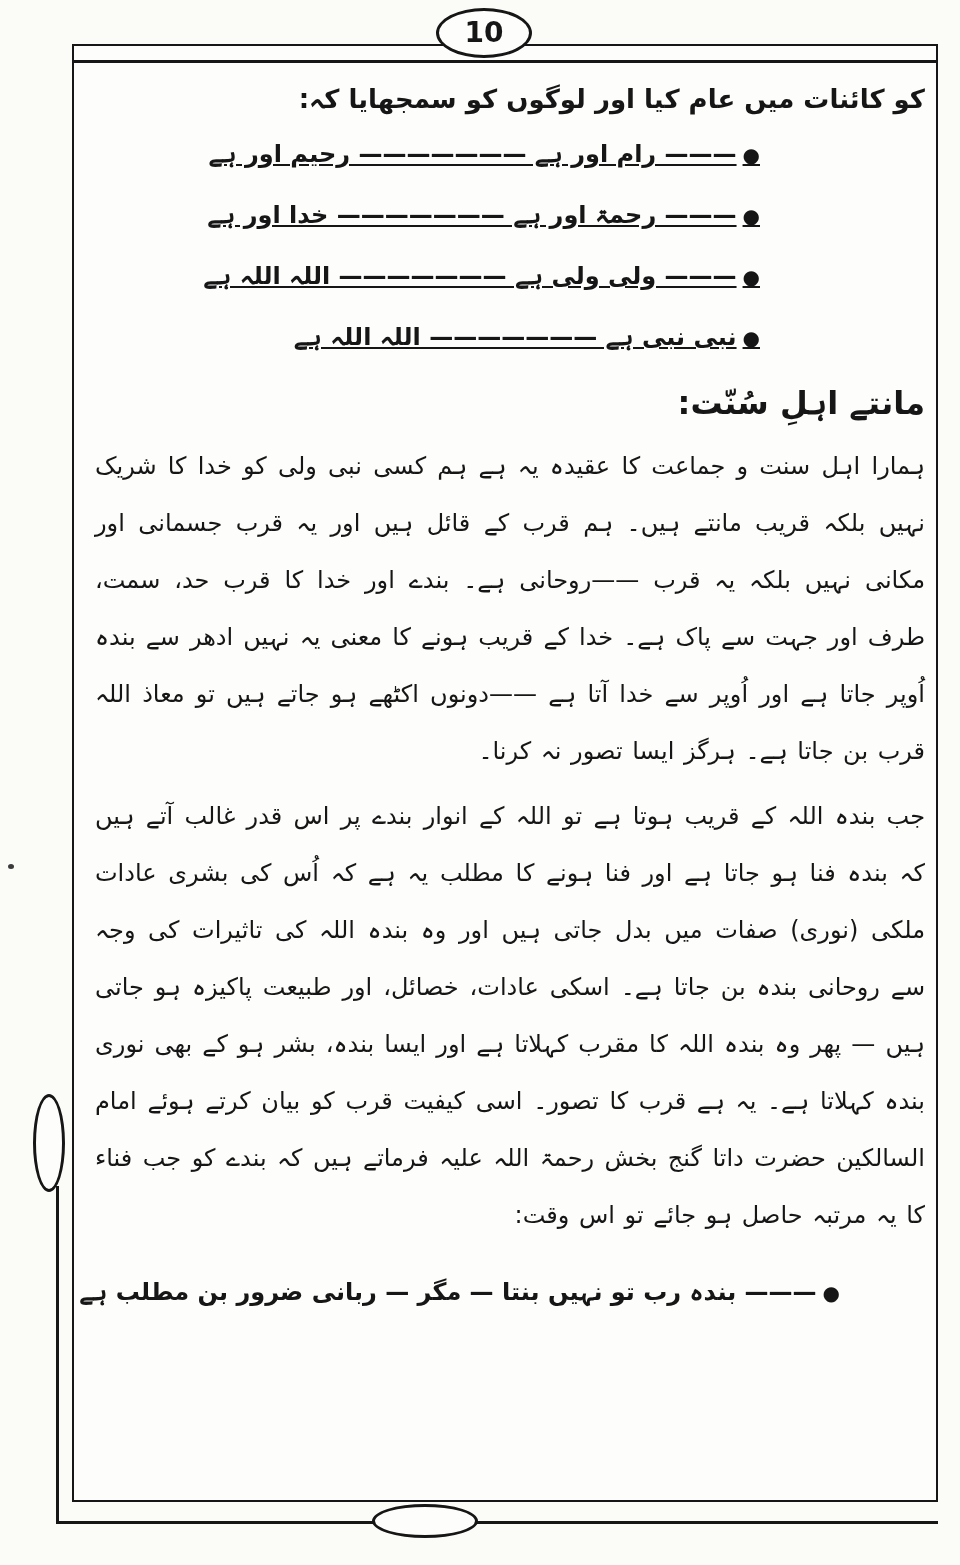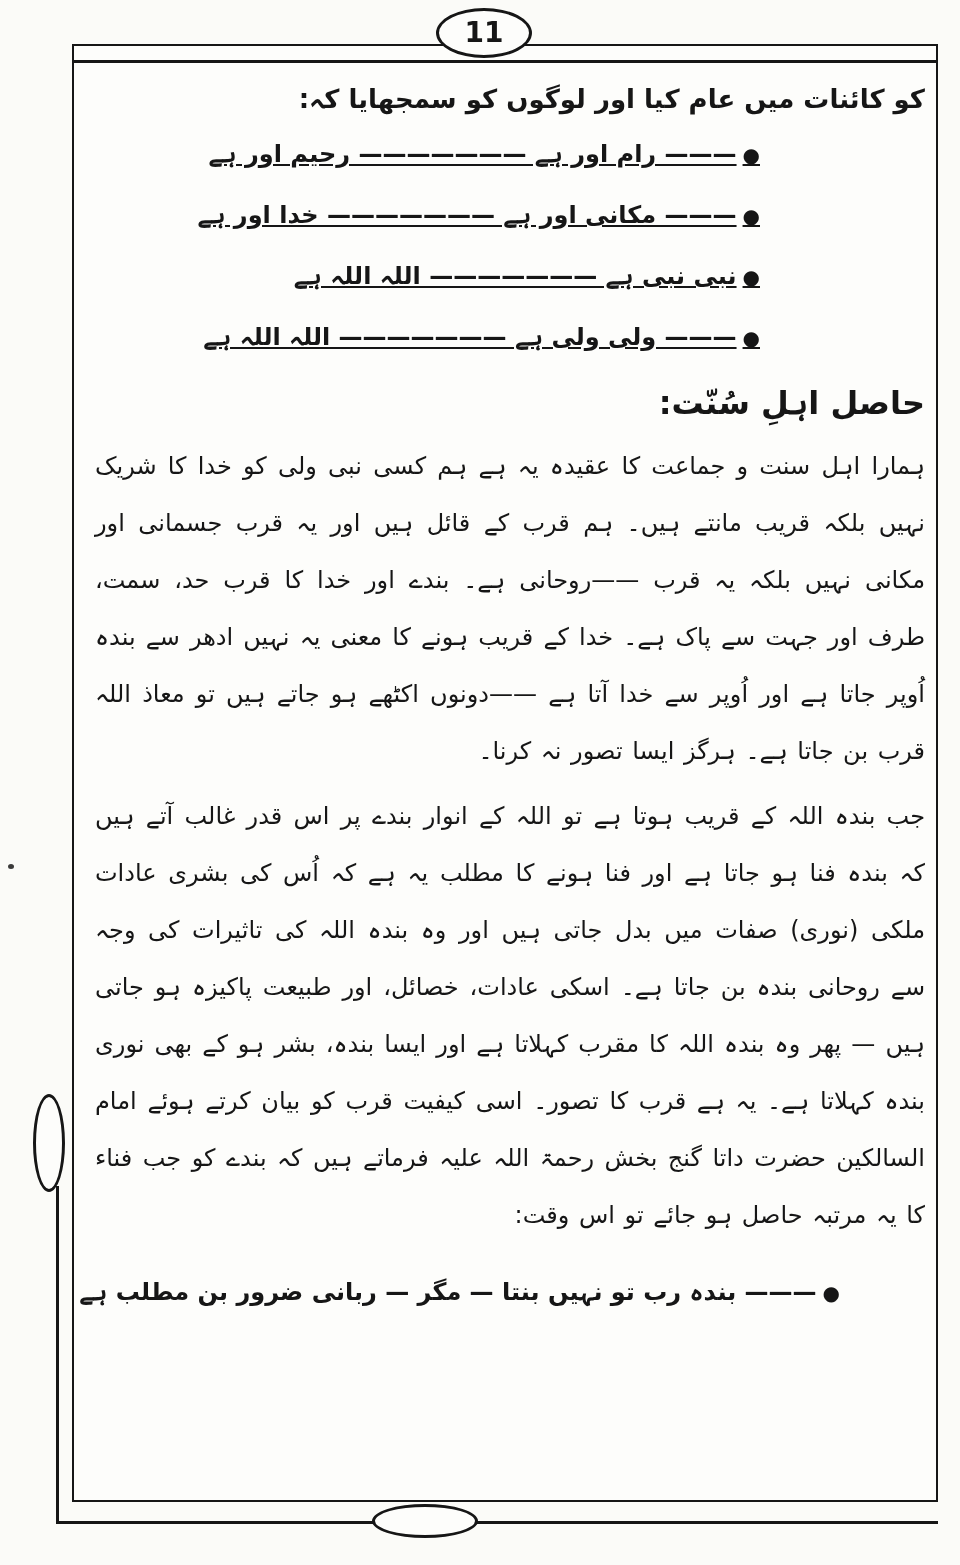--- a/index.html
+++ b/index.html
@@ -87,40 +87,40 @@
     text-align: justify; margin: 0 0 8px;
     word-spacing: 2px;
   }
 </style>
 </head>
 <body>
 
 <div class="frame"></div>
 <div class="topline-inner"></div>
 <div class="pagenum-oval">
-  <span class="pagenum">11</span>
+  <span class="pagenum">10</span>
 </div>
 <div class="side-ellipse"></div>
 <div class="offset-vline"></div>
 <div class="offset-hline"></div>
 <div class="bottom-ellipse"></div>
 <div class="speck"></div>
 
 <div class="content">
 
   <p class="intro">کو کائنات میں عام کیا اور لوگوں کو سمجھایا کہ:</p>
 
   <div class="list list1">
       <div class="list-item"><span class="bullet">●</span><span class="li-text">——— رام اور ہے ——————— رحیم اور ہے</span></div>
-      <div class="list-item"><span class="bullet">●</span><span class="li-text">——— مکانی اور ہے ——————— خدا اور ہے</span></div>
+      <div class="list-item"><span class="bullet">●</span><span class="li-text">——— رحمۃ اور ہے ——————— خدا اور ہے</span></div>
+      <div class="list-item"><span class="bullet">●</span><span class="li-text">——— ولی ولی ہے ——————— اللہ اللہ ہے</span></div>
       <div class="list-item"><span class="bullet">●</span><span class="li-text">نبی نبی ہے ——————— اللہ اللہ ہے</span></div>
-      <div class="list-item"><span class="bullet">●</span><span class="li-text">——— ولی ولی ہے ——————— اللہ اللہ ہے</span></div>
     </div>
 
-  <h2 class="heading">حاصل اہلِ سُنّت:</h2>
+  <h2 class="heading">مانتے اہلِ سُنّت:</h2>
 
   <p class="para">ہمارا اہل سنت و جماعت کا عقیدہ یہ ہے ہم کسی نبی ولی کو خدا کا شریک نہیں بلکہ قریب مانتے ہیں۔ ہم قرب کے قائل ہیں اور یہ قرب جسمانی اور مکانی نہیں بلکہ یہ قرب ——روحانی ہے۔ بندے اور خدا کا قرب حد، سمت، طرف اور جہت سے پاک ہے۔ خدا کے قریب ہونے کا معنی یہ نہیں ادھر سے بندہ اُوپر جاتا ہے اور اُوپر سے خدا آتا ہے ——دونوں اکٹھے ہو جاتے ہیں تو معاذ اللہ قرب بن جاتا ہے۔ ہرگز ایسا تصور نہ کرنا۔</p>
 
 
   <p class="para">جب بندہ اللہ کے قریب ہوتا ہے تو اللہ کے انوار بندے پر اس قدر غالب آتے ہیں کہ بندہ فنا ہو جاتا ہے اور فنا ہونے کا مطلب یہ ہے کہ اُس کی بشری عادات ملکی (نوری) صفات میں بدل جاتی ہیں اور وہ بندہ اللہ کی تاثیرات کی وجہ سے روحانی بندہ بن جاتا ہے۔ اسکی عادات، خصائل، اور طبیعت پاکیزہ ہو جاتی ہیں — پھر وہ بندہ اللہ کا مقرب کہلاتا ہے اور ایسا بندہ، بشر ہو کے بھی نوری بندہ کہلاتا ہے۔ یہ ہے قرب کا تصور۔ اسی کیفیت قرب کو بیان کرتے ہوئے امام السالکین حضرت داتا گنج بخش رحمۃ اللہ علیہ فرماتے ہیں کہ بندے کو جب فناء کا یہ مرتبہ حاصل ہو جائے تو اس وقت:</p>
 
   <div class="list list2">
       <div class="list-item"><span class="bullet">●</span><span class="li-text">——— بندہ رب تو نہیں بنتا — مگر — ربانی ضرور بن مطلب ہے</span></div>
     </div>
 

